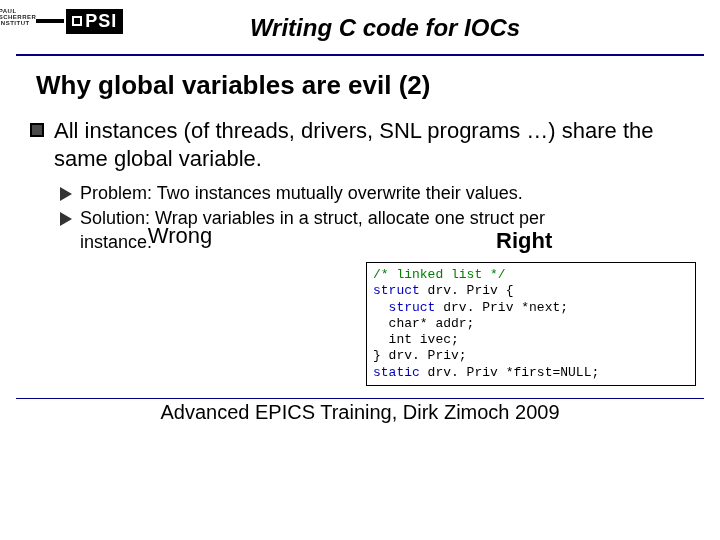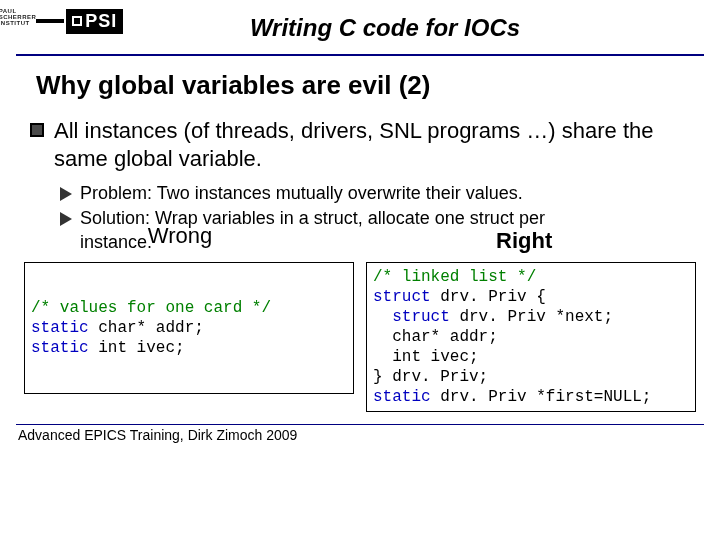--- a/index.html
+++ b/index.html
@@ -147,35 +147,35 @@
     background: #fff;
   }
   .code-left {
     height: 132px;
     display: flex;
     flex-direction: column;
     justify-content: center;
   }
   pre {
     font-family: "Courier New", Courier, monospace;
-    font-size: 16px;
+    font-size: 13px;
     line-height: 1.25;
     white-space: pre;
   }
   .comment { color: #008000; }
   .keyword { color: #0000c0; }
   .plain { color: #000; }
   .footer-hr {
     border: none;
     border-top: 1px solid #000080;
     margin: 12px 16px 2px 16px;
   }
   .footer {
-    text-align: left;
-    font-size: 14px;
+    text-align: center;
+    font-size: 20px;
     padding: 0 18px;
   }
 </style>
 </head>
 <body>
 
 <div class="header">
   <div class="logo">
     <div class="logo-upper">PAUL SCHERRER INSTITUT</div>
     <div class="logo-psi">
@@ -208,25 +208,20 @@
     <div class="sub-text">
       <span>Solution: Wrap variables in a struct, allocate one struct per</span><br>
       <span>instance.</span>
     </div>
   </div>
 </div>
 
 <div class="columns">
   <div class="col">
     <div class="col-heading wrong-heading">Wrong</div>
-    <div class="code-box code-left">
-<pre><span class="comment">/* values for one card */</span>
-<span class="keyword">static</span><span class="plain"> char* addr;</span>
-<span class="keyword">static</span><span class="plain"> int ivec;</span></pre>
-    </div>
   </div>
 
   <div class="col">
     <div class="col-heading right-heading">Right</div>
     <div class="code-box">
 <pre><span class="comment">/* linked list */</span>
 <span class="keyword">struct</span><span class="plain"> drv. Priv {</span>
 <span class="keyword">  struct</span><span class="plain"> drv. Priv *next;</span>
 <span class="plain">  char* addr;</span>
 <span class="plain">  int ivec;</span>

